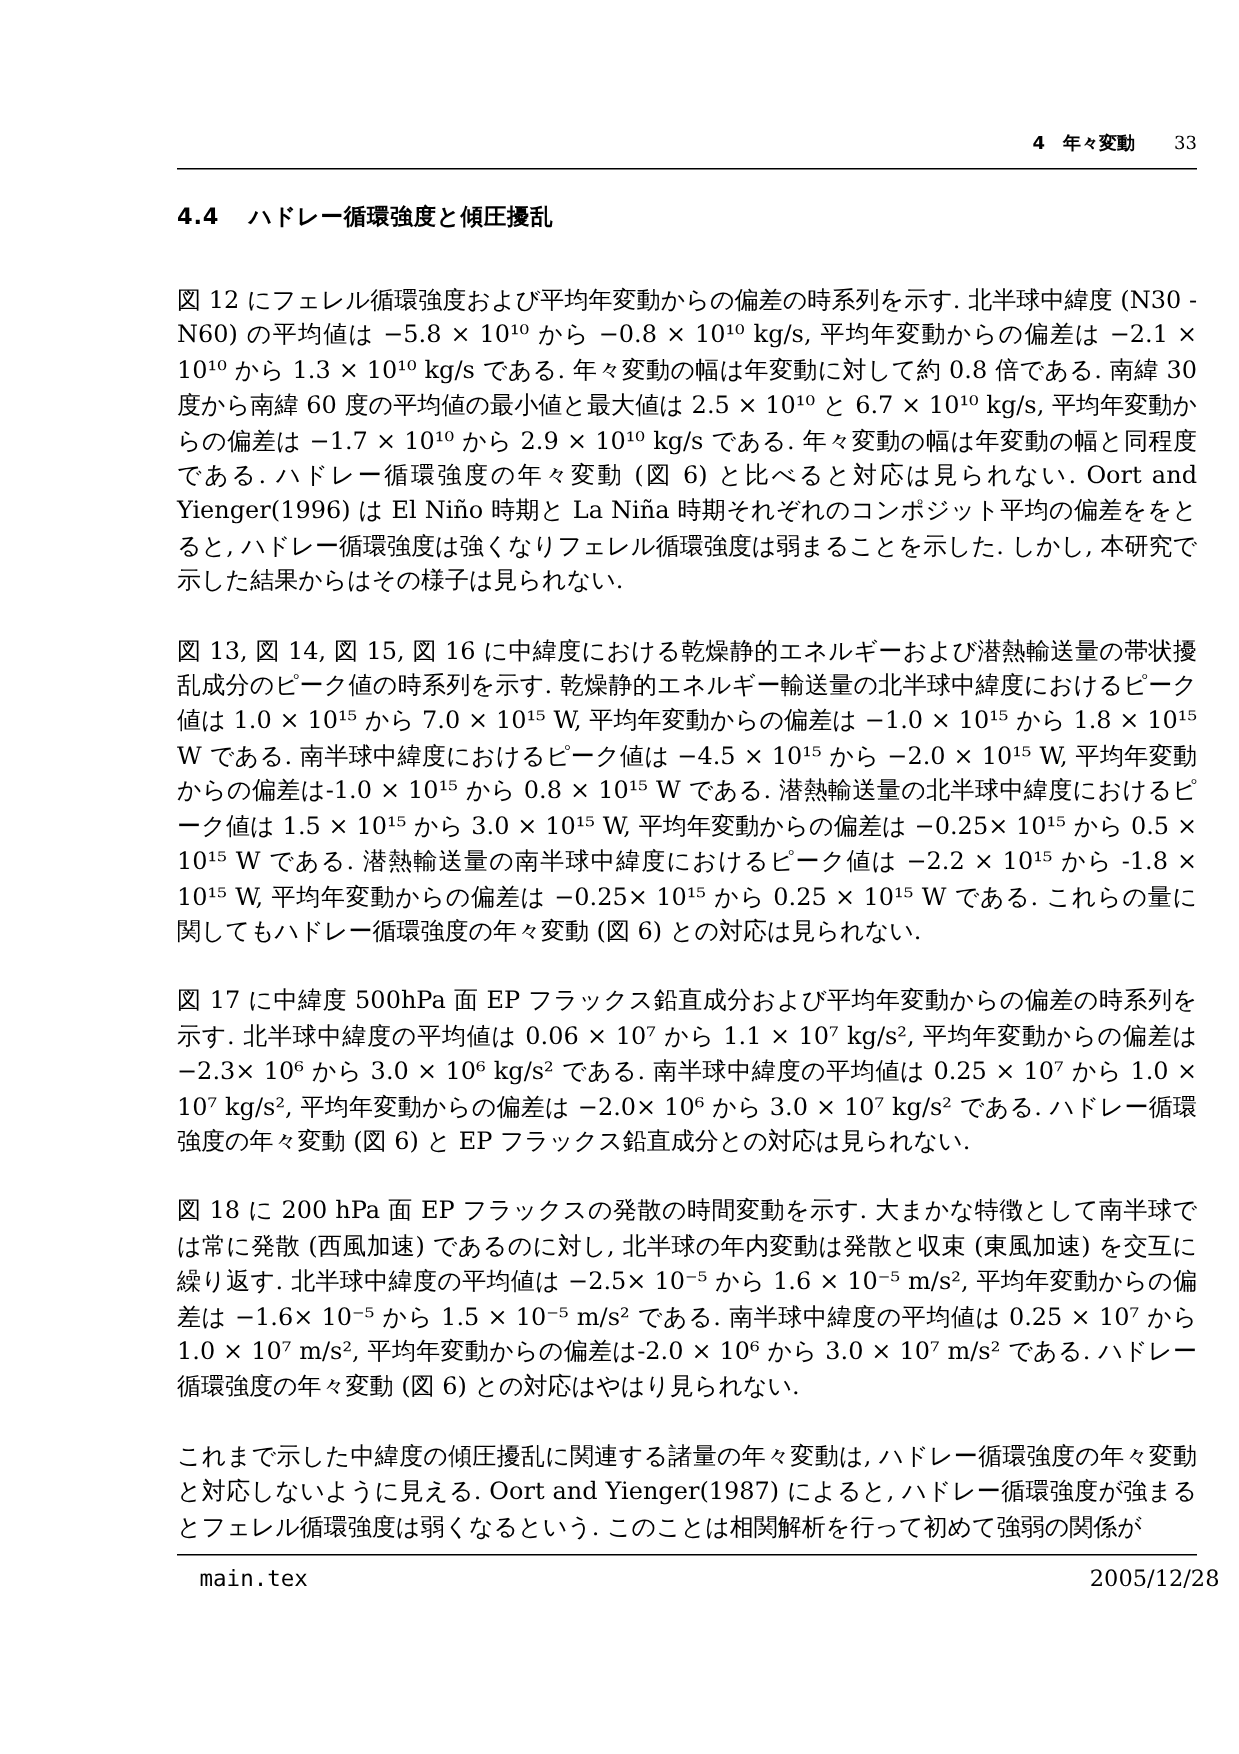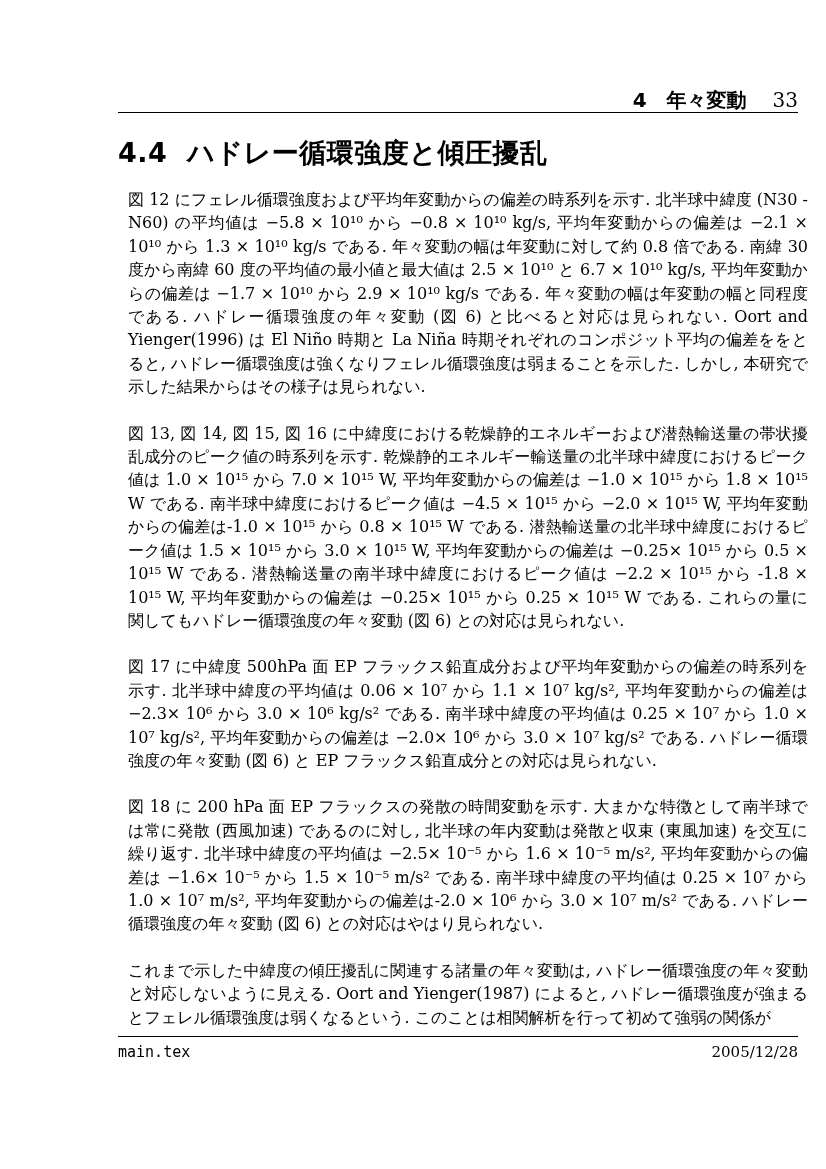--- a/index.html
+++ b/index.html
@@ -17,21 +17,21 @@
     overflow: hidden;
   }
   .page-header {
     position: absolute;
     left: 118px;
     width: 680px;
     top: 88px;
     display: flex;
     justify-content: flex-end;
     align-items: baseline;
-    font-size: 20px;
+    font-size: 12px;
     line-height: 1.2;
   }
   .header-section {
     font-family: "DejaVu Sans", "Liberation Sans", sans-serif;
     font-weight: bold;
   }
   .header-page {
     margin-left: 26px;
     font-family: "DejaVu Serif", "Liberation Serif", serif;
   }
@@ -42,50 +42,50 @@
     top: 112px;
     border-top: 1.5px solid #000000;
     height: 0;
   }
   .section-heading {
     position: absolute;
     left: 118px;
     top: 135px;
     margin: 0;
     font-family: "DejaVu Sans", "Liberation Sans", sans-serif;
-    font-size: 27px;
+    font-size: 15px;
     font-weight: bold;
     letter-spacing: 0.5px;
   }
   .section-heading .sec-num {
     margin-right: 20px;
   }
   .doc-body {
     position: absolute;
-    left: 128px;
+    left: 118px;
     width: 680px;
     top: 188px;
     font-size: 16px;
     line-height: 23.4px;
     text-align: justify;
   }
   .doc-body p {
     margin: 0 0 23px 0;
   }
   .footer-rule {
     position: absolute;
     left: 118px;
     width: 680px;
     top: 1036px;
     border-top: 1px solid #000000;
     height: 0;
   }
   .page-footer {
     position: absolute;
-    left: 118px;
+    left: 133px;
     width: 680px;
     top: 1043px;
     display: flex;
     justify-content: space-between;
     align-items: flex-end;
     font-size: 15px;
   }
   .footer-file {
     font-family: "DejaVu Sans Mono", "Liberation Mono", monospace;
   }

